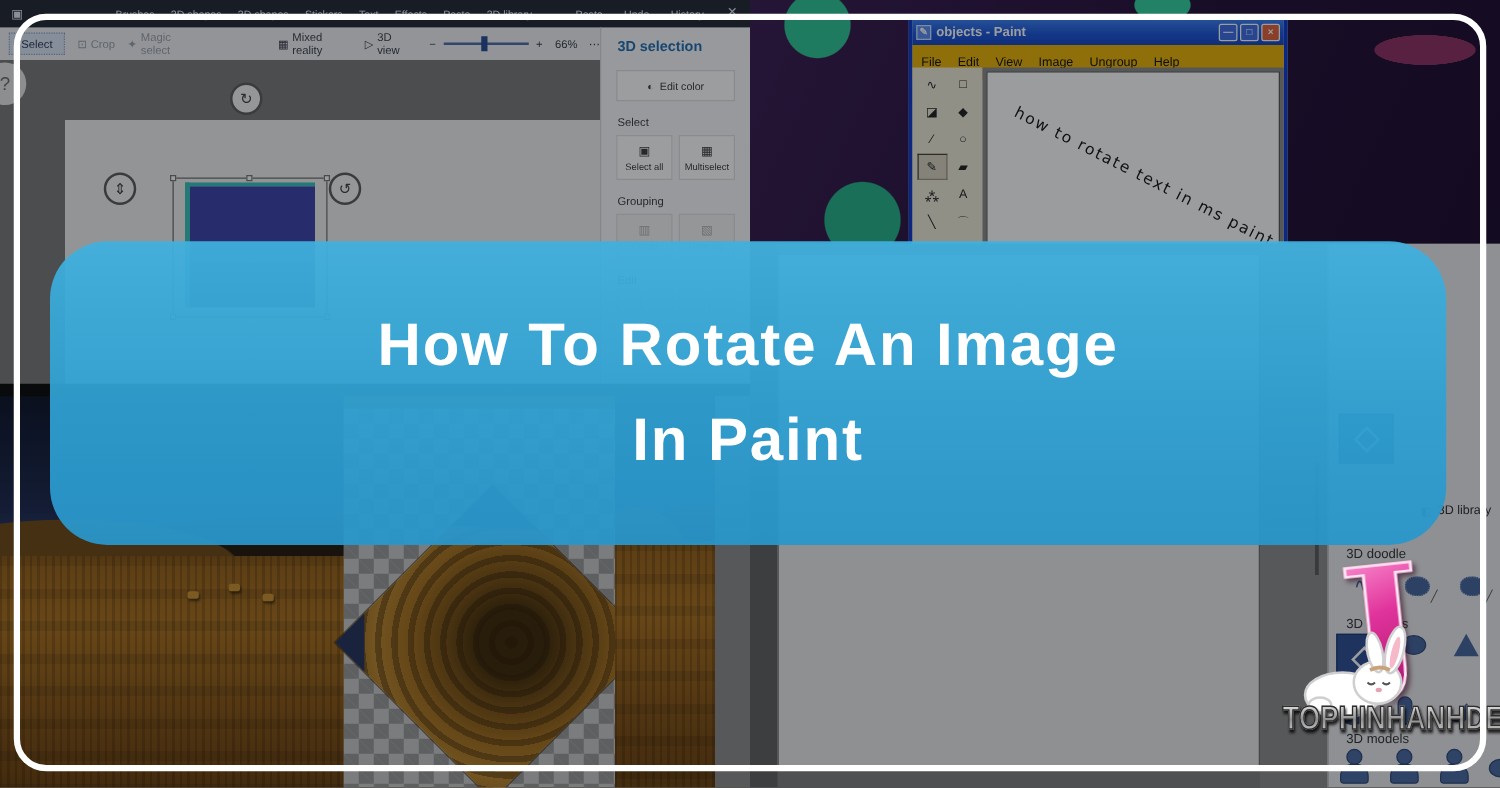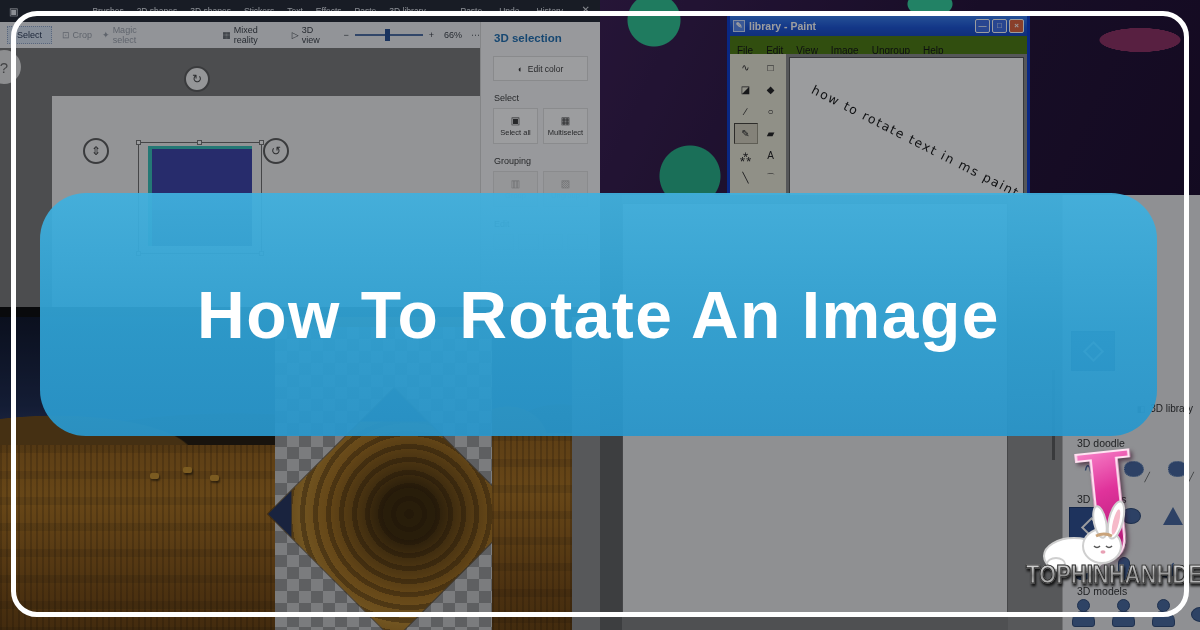--- a/index.html
+++ b/index.html
@@ -70,21 +70,21 @@
   .xp-title{height:21px;background:linear-gradient(180deg,#3b82f2,#1c55d8 60%,#1648c2);
             display:flex;align-items:center;color:#fff;font-size:10.5px;font-weight:bold;
             padding:0 3px;}
   .xp-title .wicon{width:12px;height:12px;background:#5b8df2;border:1px solid #cfe0ff;
                    color:#fff;font-size:8px;line-height:10px;text-align:center;margin-right:4px;}
   .xp-btns{margin-left:auto;display:flex;gap:2px;}
   .xp-btns span{width:15px;height:14px;border:1px solid #fff;border-radius:2px;color:#fff;
                 font-size:8px;line-height:12px;text-align:center;background:#3e6fe6;}
   .xp-btns .close{background:#e0633c;}
   .xp-menus{height:28px;display:flex;gap:13px;align-items:center;padding-left:7px;
-            font-size:10px;color:#111;background:#4d7c0f;}
+            font-size:10px;color:#111;background:#eab308;}
   .xp-tools{position:absolute;left:0;top:39px;width:56px;bottom:0;background:#ece9d8;
             display:grid;grid-template-columns:24px 24px;gap:1px;justify-content:center;
             align-content:start;padding-top:3px;}
   .xp-tool{width:24px;height:21px;display:flex;align-items:center;justify-content:center;
            font-size:10px;color:#222;}
   .xp-tool.active{background:#d7d3c0;border:1px inset #9a9684;}
   .xp-optbox{position:absolute;left:5px;top:187px;width:46px;height:40px;border:1px solid #b8b4a2;
              background:#e4e1cf;}
   .xp-workspace{position:absolute;left:56px;top:39px;right:0;bottom:0;background:#8a8a8a;}
   .xp-canvas{position:absolute;left:3px;top:3px;width:235px;height:372px;background:#fdfdfd;
@@ -171,21 +171,21 @@
       linear-gradient(45deg,#25355e 0 9%,transparent 9.5%),
       repeating-radial-gradient(circle at 56% 44%,rgba(40,22,2,.35) 0 5px,transparent 5px 13px),
       radial-gradient(circle at 56% 44%,#3f2a08 0 18%,#6e4a12 34%,#a4701e 58%,#b8862d 78%,#8a5c16 100%);
     box-shadow:0 0 0 1px rgba(60,40,10,.6);}
 
   
   #banner{position:absolute;left:40px;top:193px;width:1117px;height:243px;border-radius:46px;
     background:linear-gradient(180deg,rgba(64,176,222,.94),rgba(47,160,210,.94) 55%,rgba(41,150,203,.94));
     z-index:20;display:flex;flex-direction:column;align-items:center;justify-content:center;
     gap:28px;}
-  #banner .t{color:#fff;font-weight:bold;font-size:66px;letter-spacing:1.5px;line-height:1;
+  #banner .t{color:#fff;font-weight:bold;font-size:48px;letter-spacing:1.5px;line-height:1;
     font-family:"Liberation Sans",sans-serif;}
 
   
   #jmodel{position:absolute;left:1078px;top:438px;z-index:12;font-family:"DejaVu Serif",serif;
     font-weight:bold;font-size:118px;line-height:1;transform:rotate(-6deg) scaleX(1.15);
     background:linear-gradient(160deg,#ff9ad6,#e0339b 45%,#a9136f);
     -webkit-background-clip:text;background-clip:text;color:transparent;
     -webkit-text-stroke:2px #ffe3f2;filter:drop-shadow(2px 3px 2px rgba(40,0,25,.55));}
   #bunny{position:absolute;left:1036px;top:500px;z-index:13;}
   #watermark{position:absolute;left:1026px;top:562px;width:176px;z-index:14;text-align:center;
@@ -302,21 +302,21 @@
         <span class="mini"></span>
         <span class="mini"></span>
       </div>
     </div>
   </div>
 
   <div id="xpzone" class="zone">
     <div id="xpwin">
       <div class="xp-title">
         <span class="wicon">✎</span>
-        <span>library - Paint</span>
+        <span>objects - Paint</span>
         <span class="xp-btns">
           <span>—</span>
           <span>□</span>
           <span class="close">×</span>
         </span>
       </div>
       <div class="xp-menus">
           <span>File</span>
           <span>Edit</span>
           <span>View</span>
@@ -436,16 +436,17 @@
     <path d="M70 46 q3 3 6 0" stroke="#555" stroke-width="1.6" fill="none"></path>
     <ellipse cx="67" cy="52" rx="2.5" ry="1.8" fill="#e8a0b4"></ellipse>
     <path d="M60 36 q8 -4 16 0" stroke="#c9a37a" stroke-width="3" fill="none"></path>
     <ellipse cx="20" cy="64" rx="9" ry="6" fill="#fff" stroke="#cfcfcf" stroke-width="2"></ellipse>
   </svg>
 
   <div id="watermark">TOPHINHANHDEP</div>
 
   <div id="banner">
     <div class="t">How To Rotate An Image</div>
+    <div class="t">In Paint</div>
   </div>
 
   <div id="frame"></div>
 </div>
 
 </body></html>

